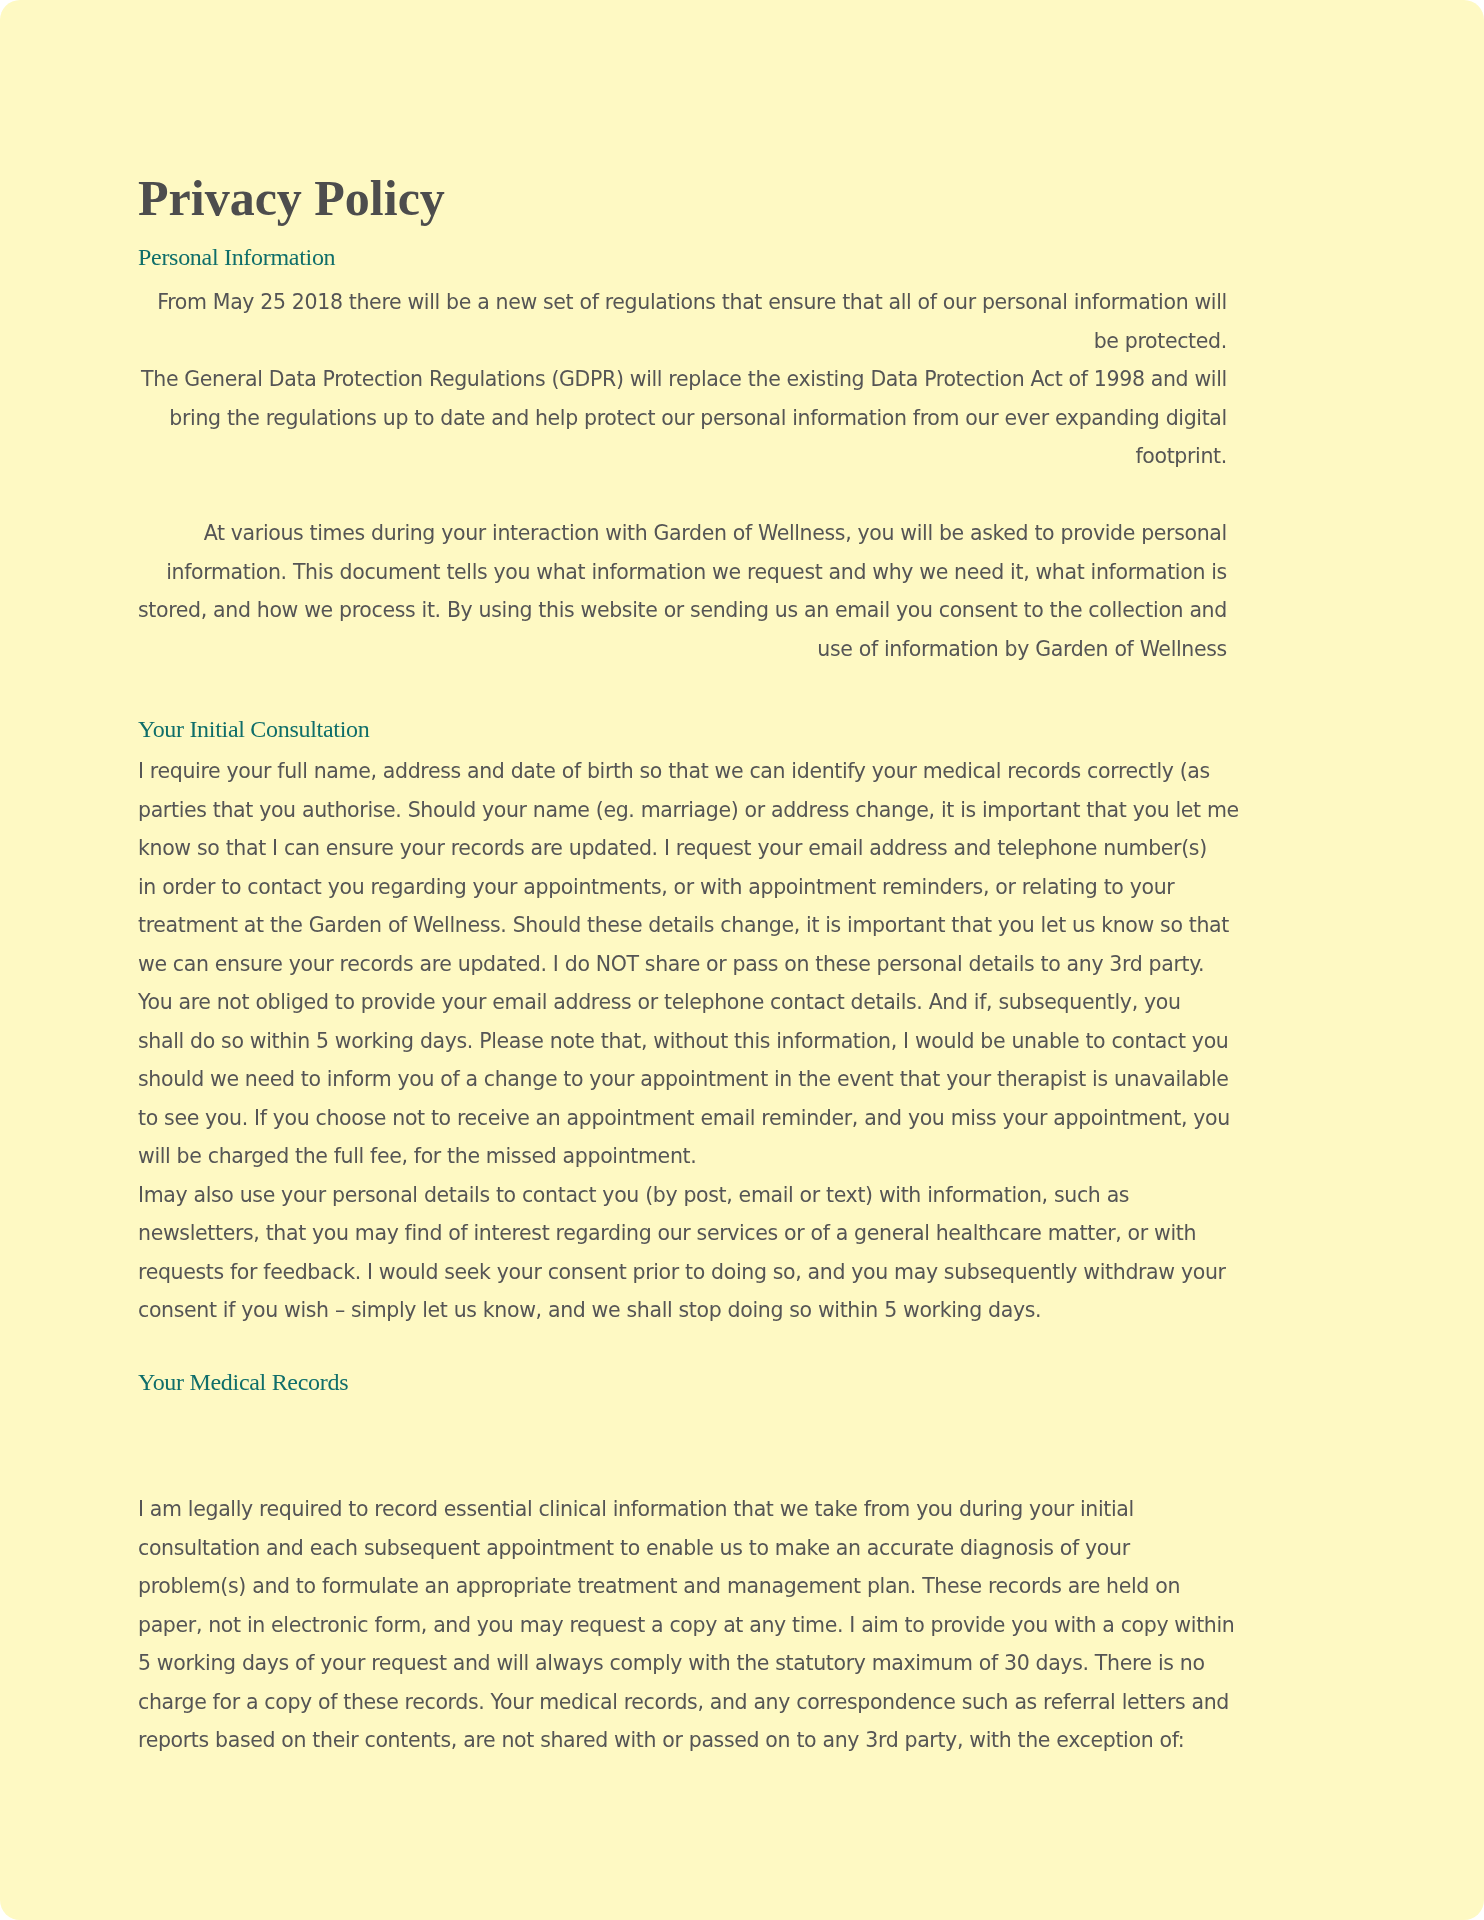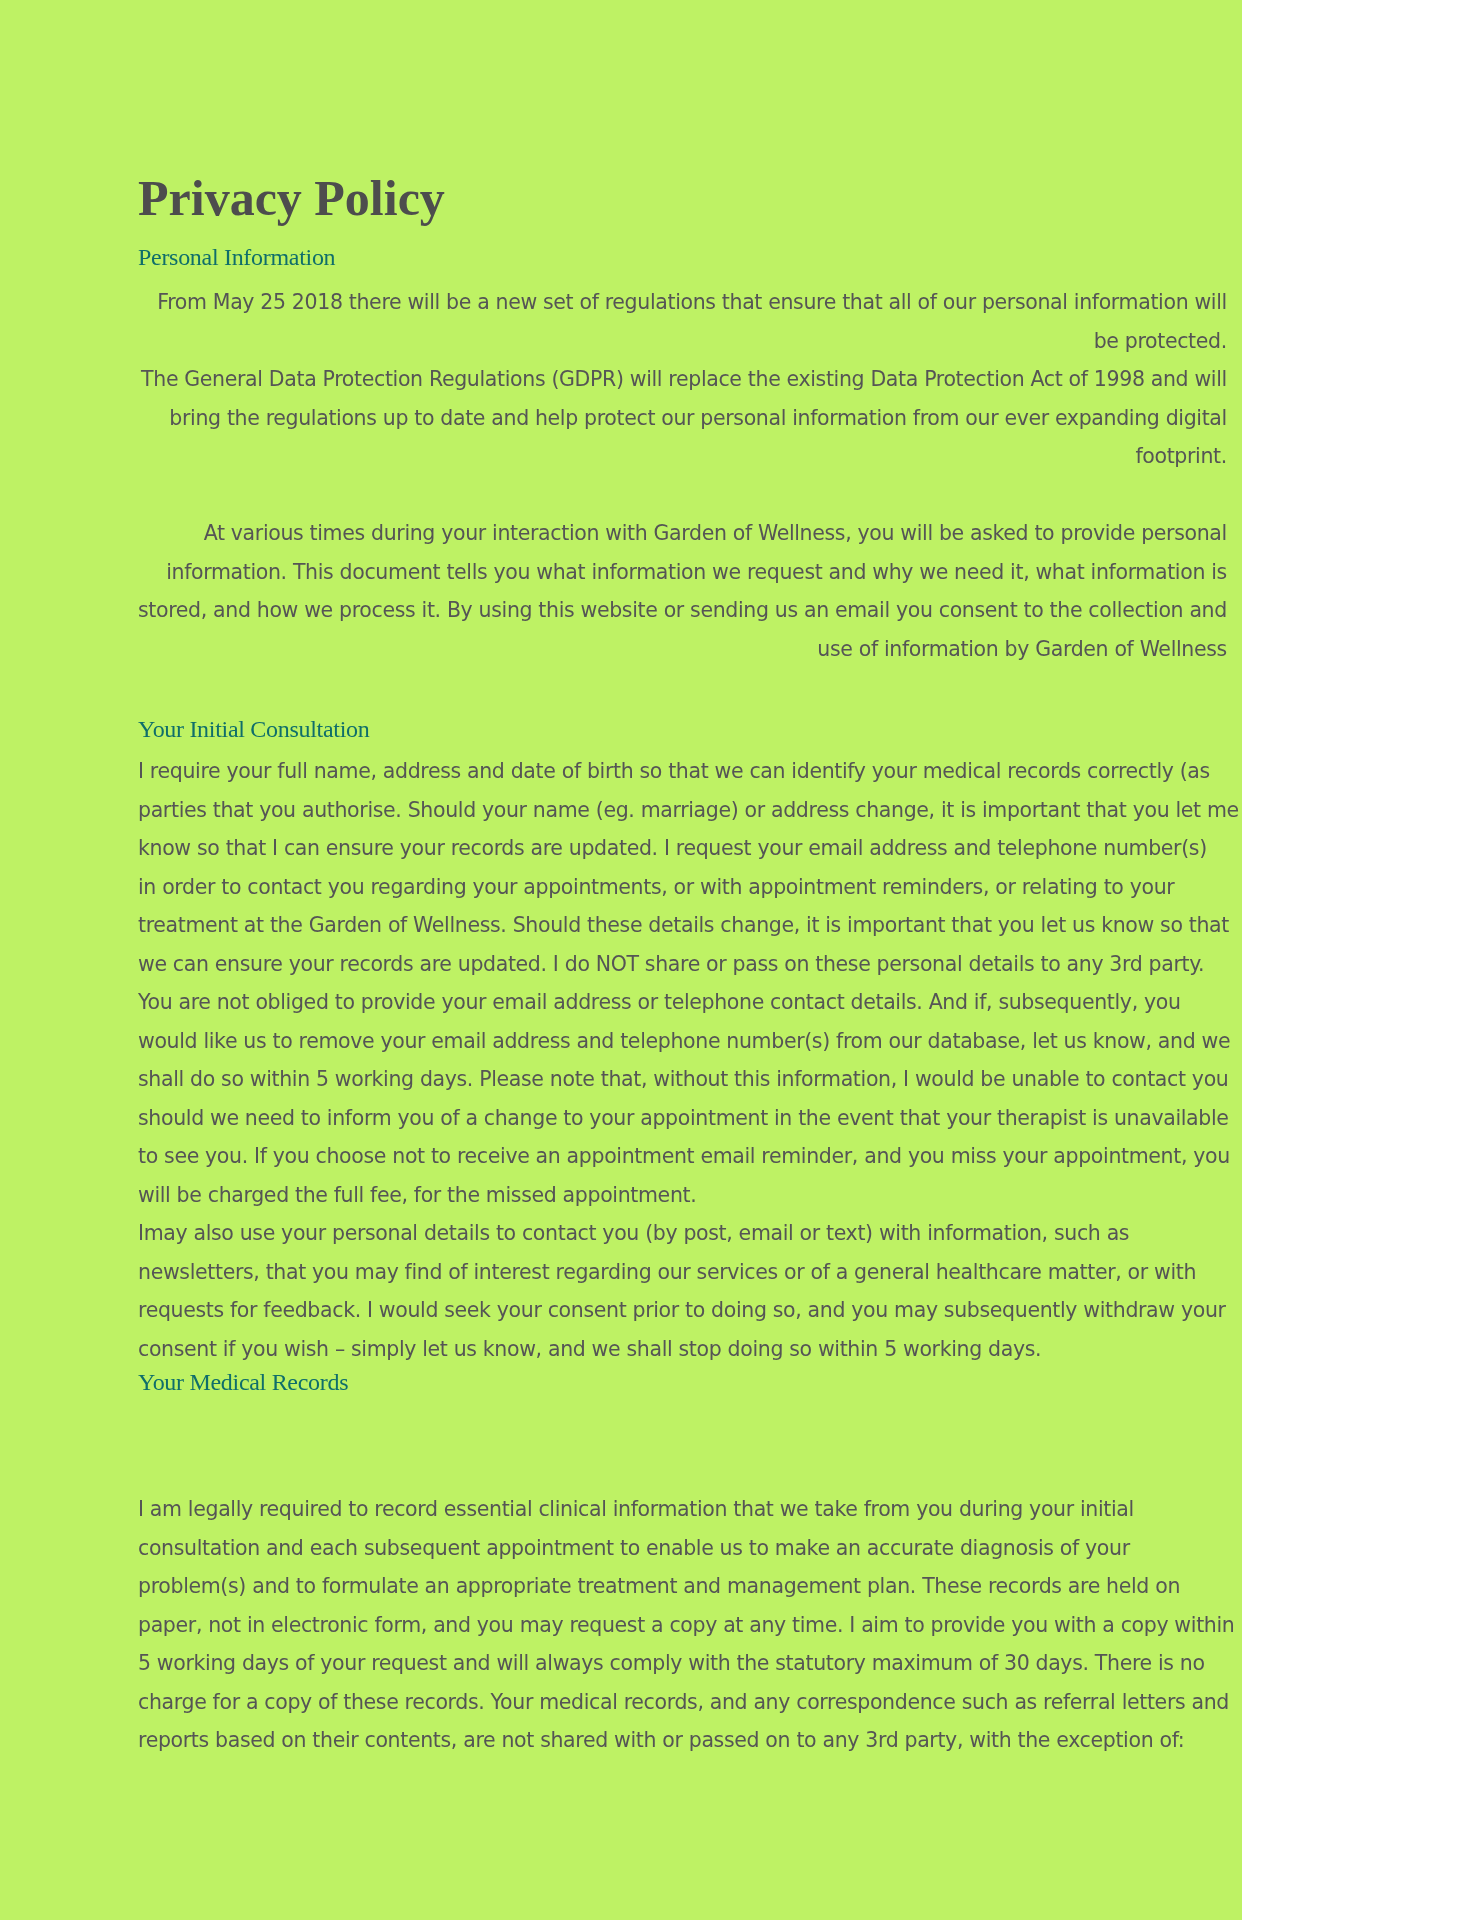--- a/index.html
+++ b/index.html
@@ -1,17 +1,17 @@
 <!DOCTYPE html>
 <html><head>
 <meta charset="utf-8">
 <style>
   html, body { margin: 0; padding: 0; background: #ffffff; }
   body { width: 1484px; height: 1920px; position: relative; overflow: hidden; }
-  .page { position: absolute; left: 0; top: 0; width: 1242px; height: 1920px; background: #bef264; }
+  .page { position: absolute; left: 0; top: 0; width: 1484px; height: 1920px; background: #fef9c3; border-radius: 20px; }
   .title {
     position: absolute; left: 138px; top: 168px; margin: 0;
     font-family: "Liberation Serif", "DejaVu Serif", serif;
     font-weight: bold; font-size: 50px; line-height: 60px; color: #4d4d4d;
     white-space: nowrap;
   }
   .h2 {
     position: absolute; left: 138px; margin: 0;
     font-family: Liberation Serif, serif; font-weight: normal;
     font-size: 24px; line-height: 40px; color: #0f6e6a; white-space: nowrap;
@@ -50,21 +50,20 @@
   <h2 class="h2" style="top: 709px; color: rgb(15, 110, 106);">Your Initial Consultation</h2>
 
   <div class="para" style="top: 752px; color: rgb(85, 85, 85);">
     <span class="line">I require your full name, address and date of birth so that we can identify your medical records correctly (as</span>
     <span class="line">parties that you authorise. Should your name (eg. marriage) or address change, it is important that you let me</span>
     <span class="line">know so that I can ensure your records are updated. I request your email address and telephone number(s)</span>
     <span class="line">in order to contact you regarding your appointments, or with appointment reminders, or relating to your</span>
     <span class="line">treatment at the Garden of Wellness. Should these details change, it is important that you let us know so that</span>
     <span class="line">we can ensure your records are updated. I do NOT share or pass on these personal details to any 3rd party.</span>
     <span class="line">You are not obliged to provide your email address or telephone contact details. And if, subsequently, you</span>
-    <span class="line">would like us to remove your email address and telephone number(s) from our database, let us know, and we</span>
     <span class="line">shall do so within 5 working days. Please note that, without this information, I would be unable to contact you</span>
     <span class="line">should we need to inform you of a change to your appointment in the event that your therapist is unavailable</span>
     <span class="line">to see you. If you choose not to receive an appointment email reminder, and you miss your appointment, you</span>
     <span class="line">will be charged the full fee, for the missed appointment.</span>
     <span class="line">Imay also use your personal details to contact you (by post, email or text) with information, such as</span>
     <span class="line">newsletters, that you may find of interest regarding our services or of a general healthcare matter, or with</span>
     <span class="line">requests for feedback. I would seek your consent prior to doing so, and you may subsequently withdraw your</span>
     <span class="line">consent if you wish – simply let us know, and we shall stop doing so within 5 working days.</span>
   </div>
 

